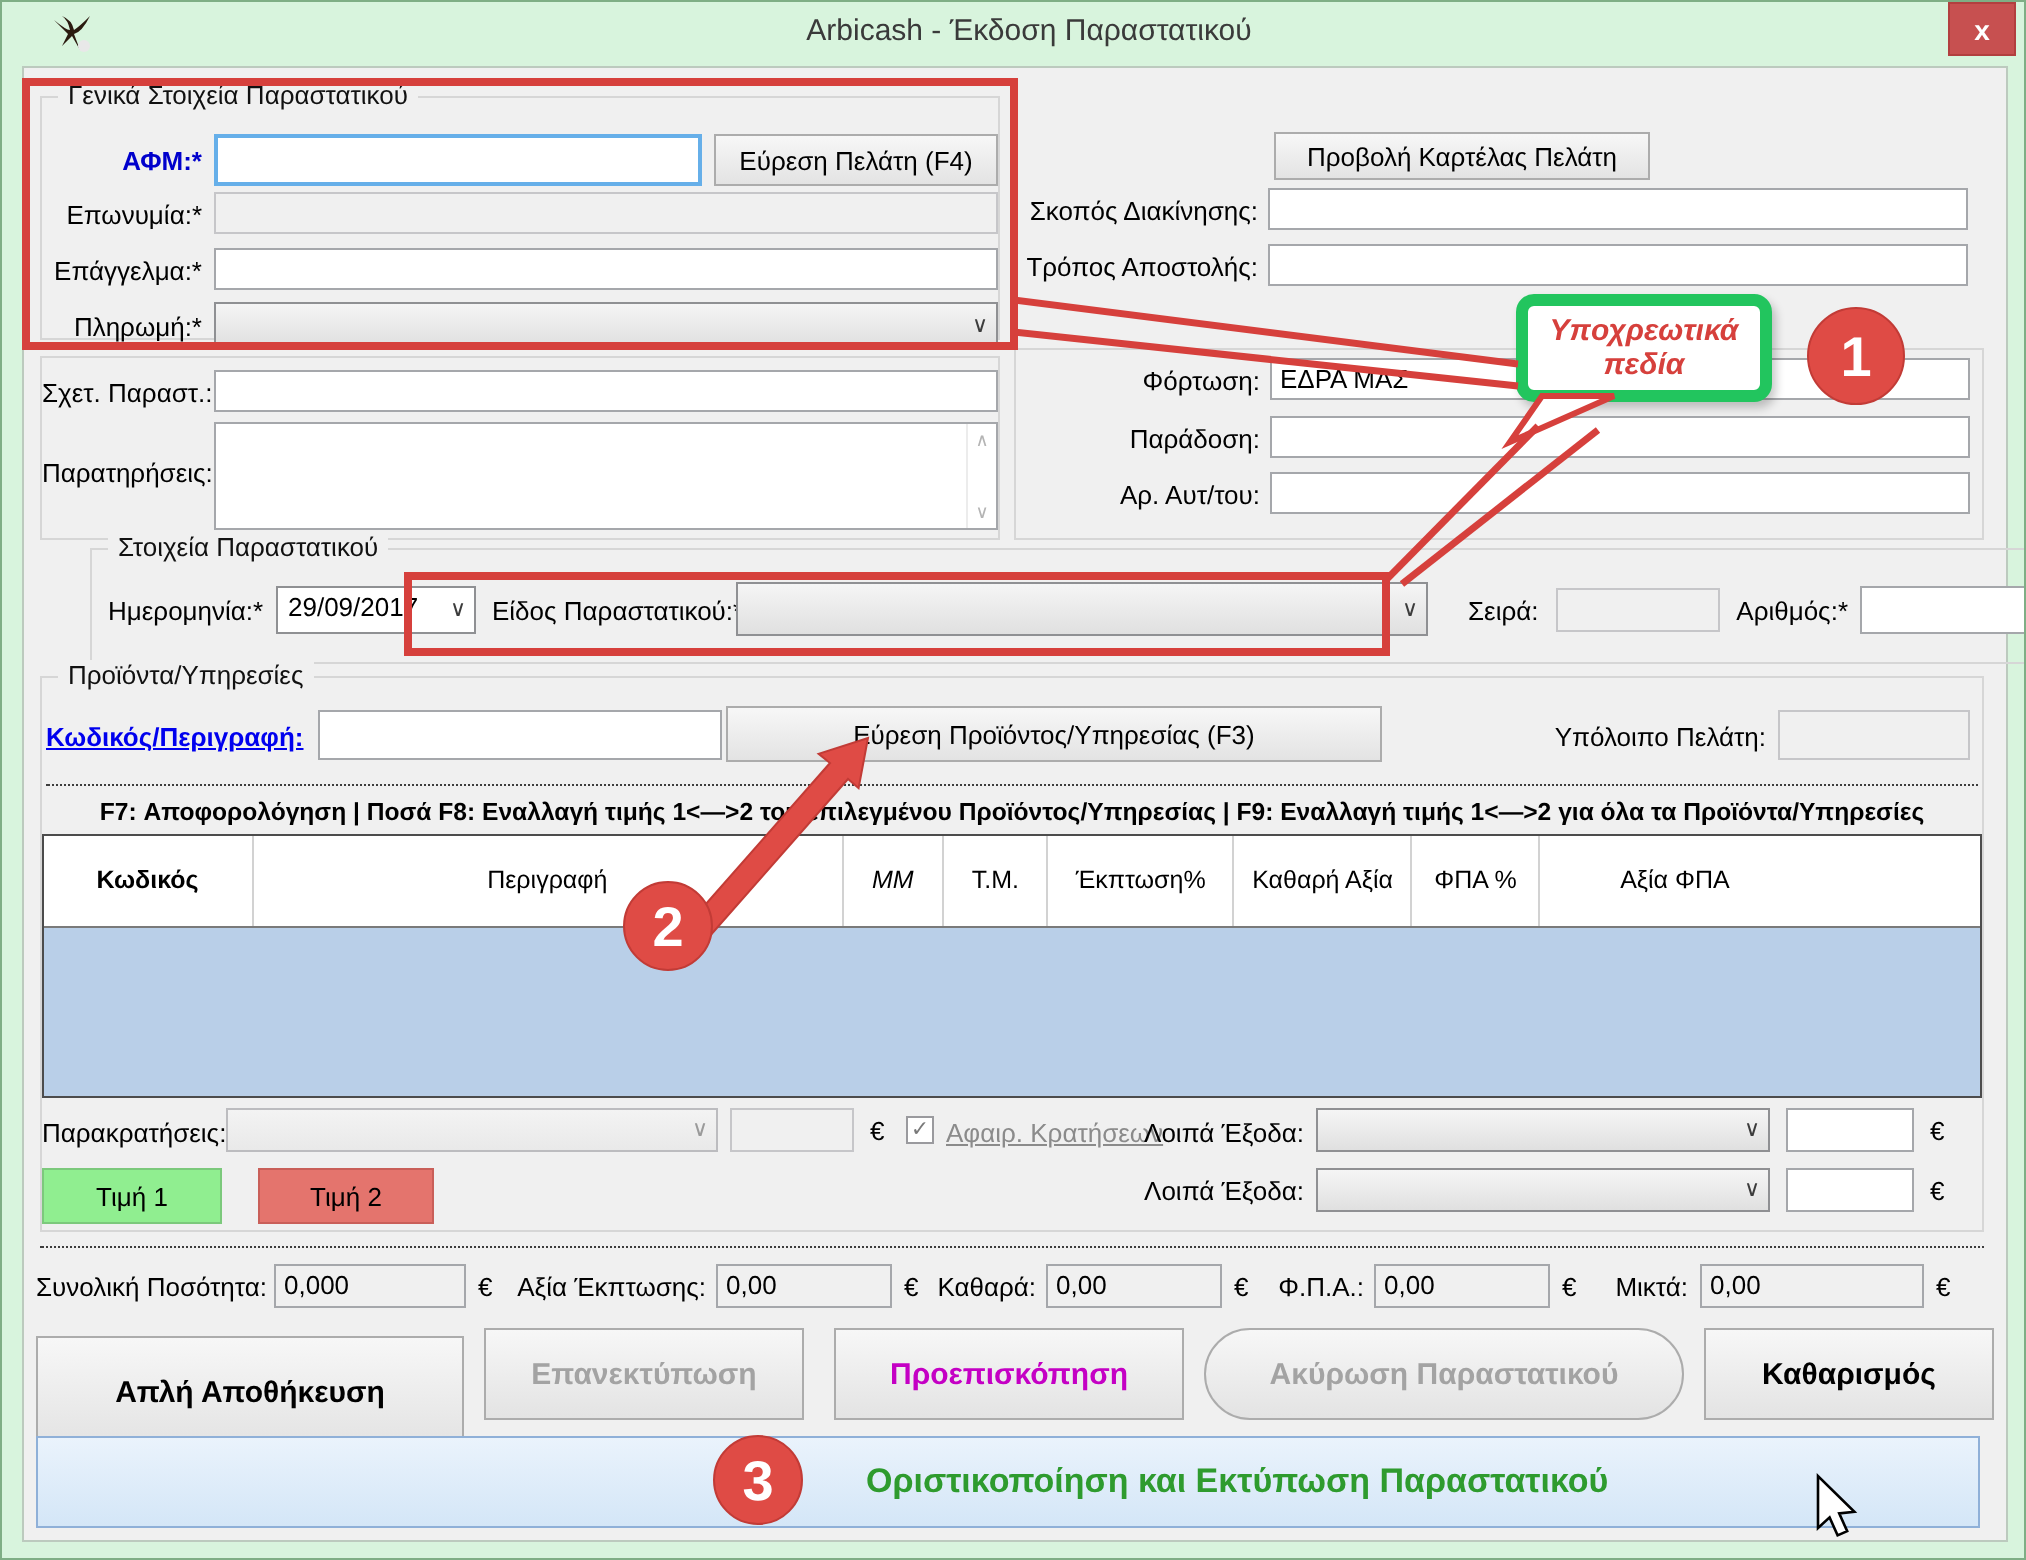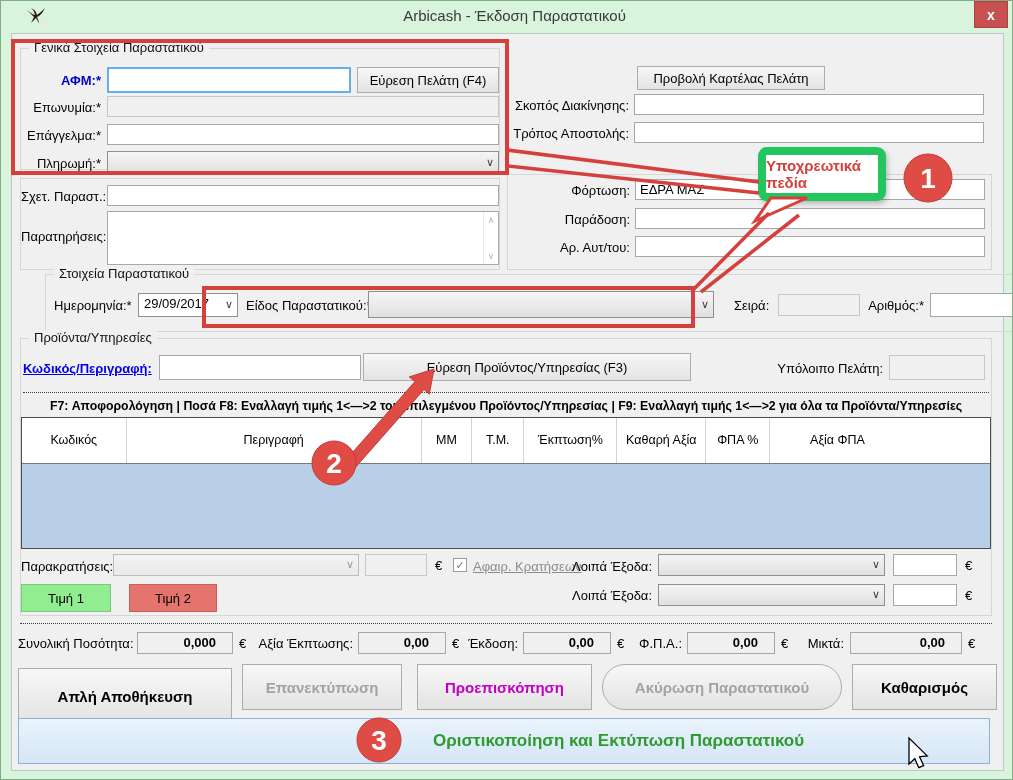--- a/index.html
+++ b/index.html
@@ -42,31 +42,31 @@
   .thead{display:flex;height:46px;background:#fff;border-bottom:1px solid #7a7a7a;}
   .th{display:flex;align-items:center;justify-content:center;text-align:center;font-size:12.5px;
       border-right:1px solid #d2d2d2;padding:1px 2px;line-height:1.15;}
   .th:last-child{border-right:none;}
   .tbody{position:absolute;left:0;right:0;top:46px;bottom:0;background:#b9cfe8;}
   .euro{position:absolute;font-size:13px;color:#000;}
   .cb{position:absolute;width:14px;height:14px;background:#fff;border:1px solid #9a9a9e;
       font-size:11px;line-height:12px;text-align:center;color:#7a7a7a;}
   .graylink{position:absolute;font-size:13px;color:#8b8b8b;text-decoration:underline;white-space:nowrap;}
   .tot-val{position:absolute;background:#f0f0f0;border:1px solid #a5a7ab;font-size:13px;
-           text-align:right;padding:2px 16px;font-weight:bold;}
+           padding:2px 4px;}
   .bigbtn-label{position:absolute;font-size:17px;font-weight:bold;color:#2e9b2e;white-space:nowrap;}
   .actbtn{font-weight:bold;font-size:15px;}
   .actbtn.dis{color:#a3a3a3;}
   .magenta{color:#c400c4;}
   .price1{background:#90ee90;border:1px solid #7cc97c;font-size:13px;}
   .price2{background:#e4746d;border:1px solid #c95f59;font-size:13px;}
   .bigbtn{position:absolute;background:linear-gradient(#eaf3fc,#d4e6f7);border:1px solid #8fb0d8;}
-  .callout{position:absolute;z-index:61;background:#fff;border:8px solid #22c55e;border-radius:9px;
+  .callout{position:absolute;z-index:61;background:#fff;border:6px solid #22c55e;border-radius:9px;
            color:#d6403c;font-weight:bold;font-size:15px;line-height:1.15;display:flex;align-items:center;
-           justify-content:center;text-align:left;box-shadow:2px 3px 5px rgba(0,0,0,.22);}
+           justify-content:center;text-align:center;box-shadow:2px 3px 5px rgba(0,0,0,.22);font-style:italic;}
   .overlay{position:absolute;left:0;top:0;z-index:70;pointer-events:none;}
   .hl{fill:none;stroke:#d6403c;stroke-width:4;}
   .cline{stroke:#d6403c;stroke-width:3.5;fill:none;}
   .badge{fill:#df4b45;stroke:#c23b36;stroke-width:1;}
   .badge-txt{fill:#fff;font-family:"Liberation Sans",sans-serif;font-weight:bold;font-size:28px;text-anchor:middle;}
 </style>
 </head>
 <body>
 
 <div class="window">
@@ -149,23 +149,23 @@
       <input class="inp" style="left: 138px; top: 16px; width: 202px; height: 25px;">
       <div class="btn" style="left:342px;top:14px;width:328px;height:28px;">Εύρεση Προϊόντος/Υπηρεσίας (F3)</div>
       <span class="lbl r" style="left:744px;top:22px;width:118px;">Υπόλοιπο Πελάτη:</span>
       <input class="inp dis" style="left: 868px; top: 16px; width: 96px; height: 25px;">
 
       <div class="dotted" style="left:2px;top:53px;width:966px;"></div>
       <div class="fkeys" style="left:0;top:60px;width:970px;">F7: Αποφορολόγηση  |  Ποσά F8: Εναλλαγή τιμής 1&lt;—&gt;2 του επιλεγμένου Προϊόντος/Υπηρεσίας  |  F9: Εναλλαγή τιμής 1&lt;—&gt;2 για όλα τα Προϊόντα/Υπηρεσίες</div>
 
       <div class="table" style="left:0;top:78px;width:970px;height:132px;">
         <div class="thead">
-          <div class="th" style="width:10.8%;">Κωδικός</div>
+          <div class="th" style="width:10.8%;font-weight:bold;">Κωδικός</div>
           <div class="th" style="width:30.5%;">Περιγραφή</div>
-          <div class="th" style="width:5.2%;">ΜΜ</div>
+          <div class="th" style="width:5.2%;font-style:italic;">ΜΜ</div>
           <div class="th" style="width:5.4%;">Τ.Μ.</div>
           <div class="th" style="width:9.6%;">Έκπτωση%</div>
           <div class="th" style="width:9.2%;">Καθαρή Αξία</div>
           <div class="th" style="width:6.6%;">ΦΠΑ %</div>
           <div class="th" style="width:13.9%;">Αξία ΦΠΑ</div>
         </div>
         <div class="tbody"></div>
       </div>
 
       <span class="lbl r" style="left:0;top:220px;width:88px;">Παρακρατήσεις:</span>
@@ -194,21 +194,21 @@
     </div>
 
     <div class="dotted" style="left:8px;top:589px;width:972px;"></div>
 
     <span class="lbl" style="left:6px;top:602px;">Συνολική Ποσότητα:</span>
     <div class="tot-val" style="left:125px;top:598px;width:96px;height:22px;">0,000</div>
     <span class="euro" style="left:227px;top:602px;">€</span>
     <span class="lbl r" style="left:243px;top:602px;width:98px;">Αξία Έκπτωσης:</span>
     <div class="tot-val" style="left:346px;top:598px;width:88px;height:22px;">0,00</div>
     <span class="euro" style="left:440px;top:602px;">€</span>
-    <span class="lbl r" style="left:456px;top:602px;width:50px;">Έκδοση:</span>
+    <span class="lbl r" style="left:456px;top:602px;width:50px;">Καθαρά:</span>
     <div class="tot-val" style="left:511px;top:598px;width:88px;height:22px;">0,00</div>
     <span class="euro" style="left:605px;top:602px;">€</span>
     <span class="lbl r" style="left:622px;top:602px;width:48px;">Φ.Π.Α.:</span>
     <div class="tot-val" style="left:675px;top:598px;width:88px;height:22px;">0,00</div>
     <span class="euro" style="left:769px;top:602px;">€</span>
     <span class="lbl r" style="left:786px;top:602px;width:46px;">Μικτά:</span>
     <div class="tot-val" style="left:838px;top:598px;width:112px;height:22px;">0,00</div>
     <span class="euro" style="left:956px;top:602px;">€</span>
 
     <div class="btn actbtn" style="left:6px;top:634px;width:214px;height:56px;">Απλή Αποθήκευση</div>

